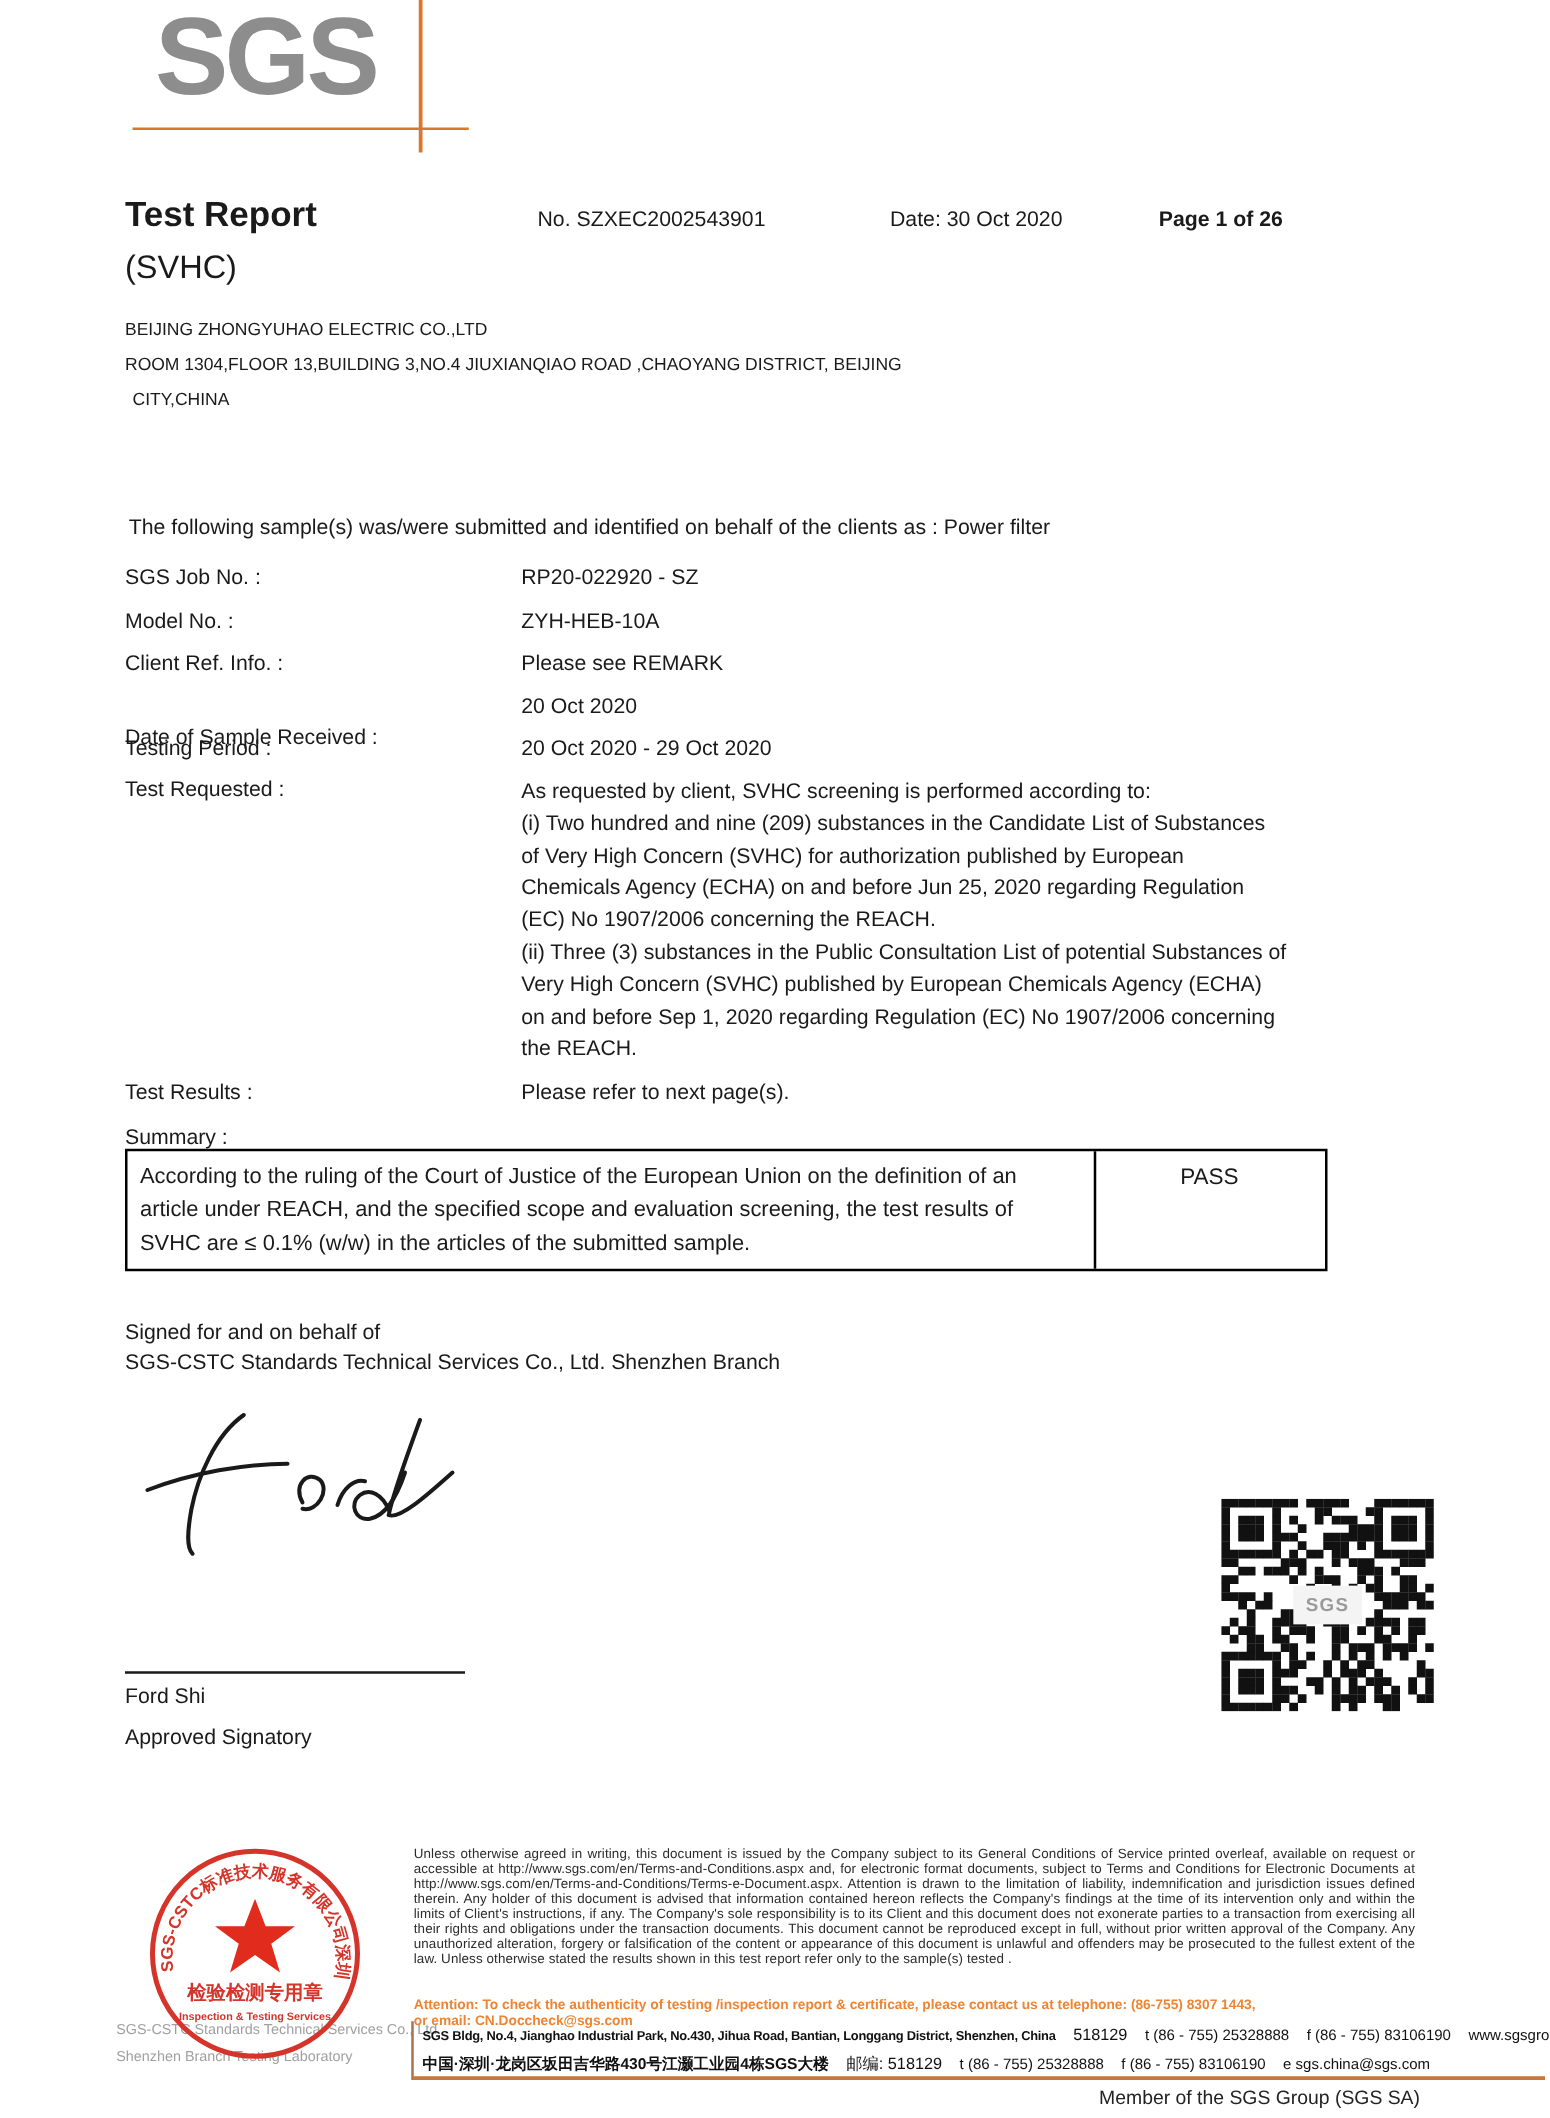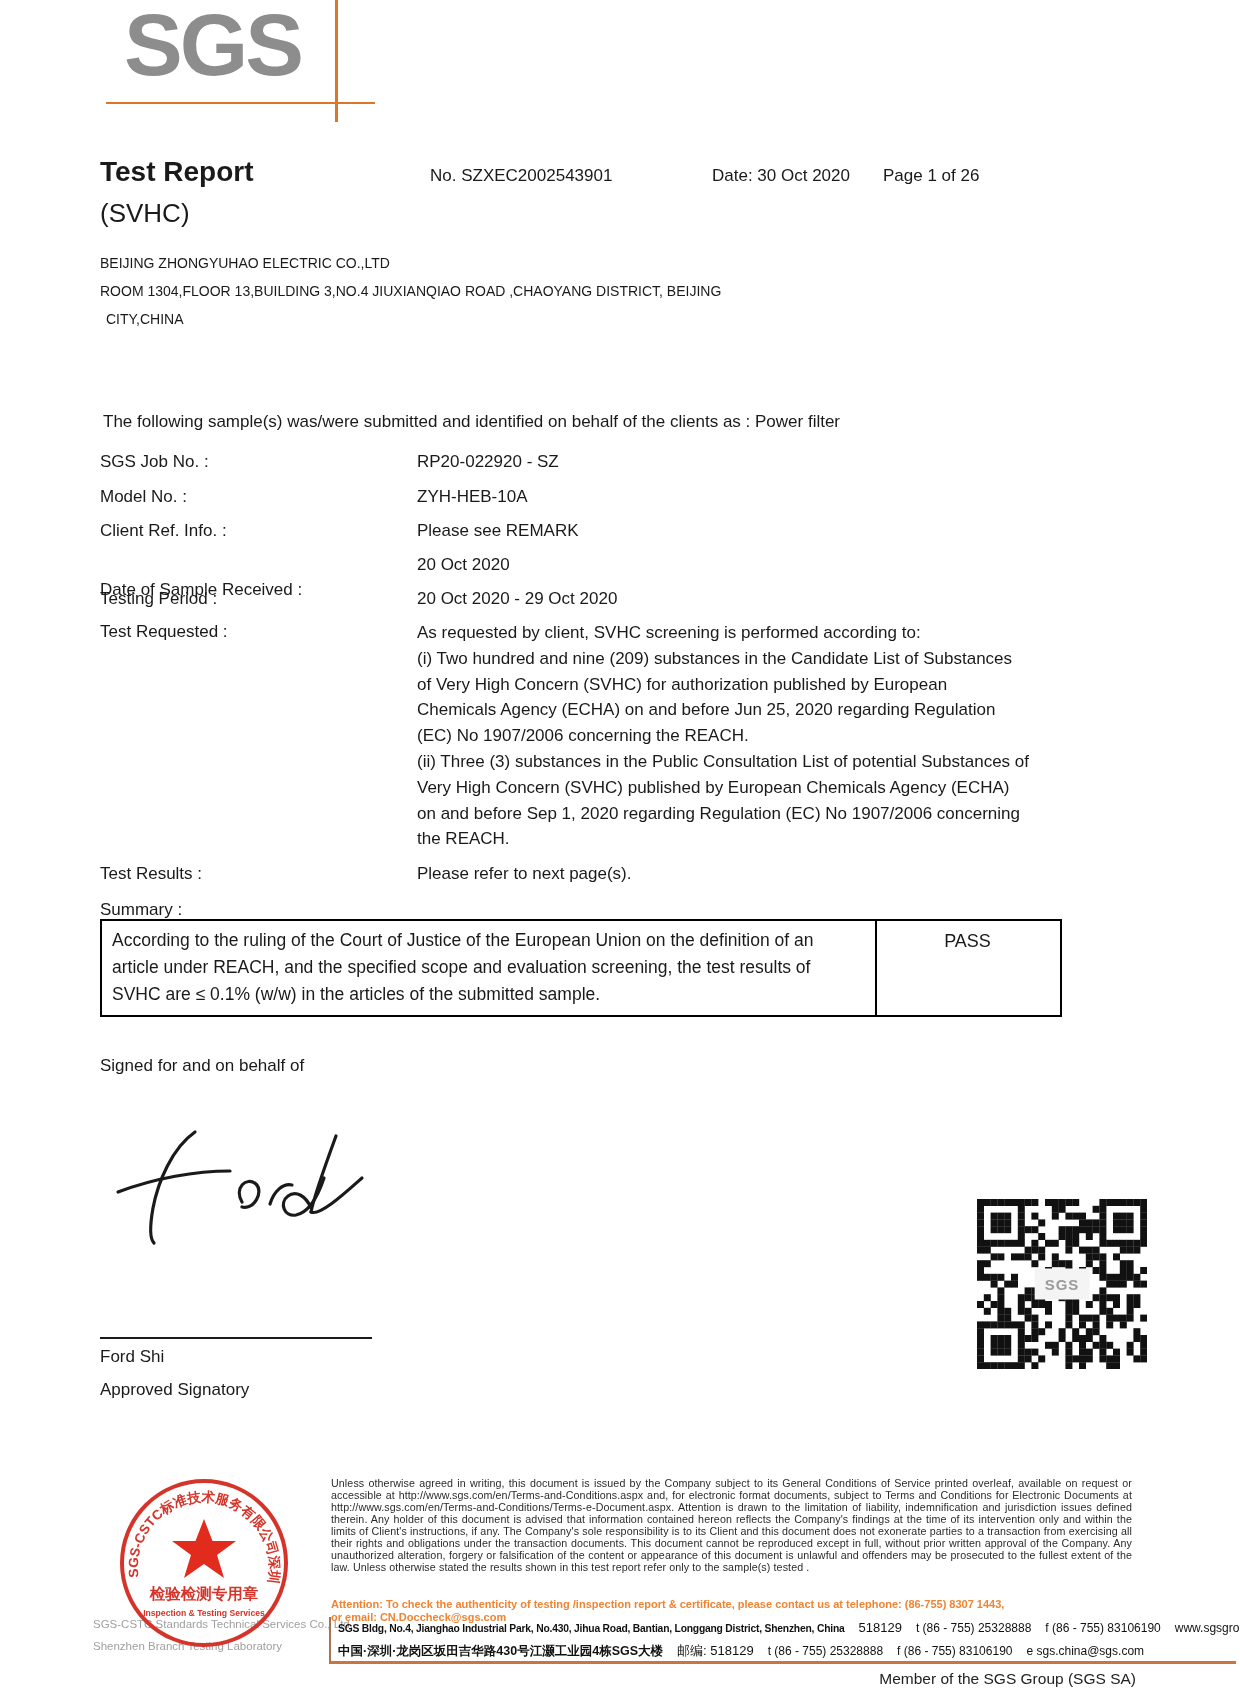--- a/index.html
+++ b/index.html
@@ -64,21 +64,21 @@
 <div class="page">
 
   <div class="abs logo">SGS</div>
   <div class="abs vline"></div>
   <div class="abs hline"></div>
 
   <div class="abs title">Test Report</div>
   <div class="abs subtitle">(SVHC)</div>
   <div class="abs hdr-meta" style="left:430px;">No. SZXEC2002543901</div>
   <div class="abs hdr-meta" style="left:712px;">Date: 30 Oct 2020</div>
-  <div class="abs hdr-meta" style="left:883px;">Page 1 of 26</div>
+  <div class="abs hdr-meta" style="left:927px;font-weight:bold;">Page 1 of 26</div>
 
   <div class="abs client">
     <div>BEIJING ZHONGYUHAO ELECTRIC CO.,LTD</div>
     <div>ROOM 1304,FLOOR 13,BUILDING 3,NO.4 JIUXIANQIAO ROAD ,CHAOYANG DISTRICT, BEIJING</div>
     <div style="margin-left:6px;">CITY,CHINA</div>
   </div>
 
   <div class="abs intro">The following sample(s) was/were submitted and identified on behalf of the clients as : Power filter</div>
 
   <div class="abs flabel" style="top:452px;">SGS Job No. :</div>
@@ -111,20 +111,21 @@
   <div class="abs fvalue" style="top:864px;">Please refer to next page(s).</div>
 
   <div class="abs sum-label">Summary :</div>
   <div class="abs sum-box">
     <div class="sum-text">According to the ruling of the Court of Justice of the European Union on the definition of an article under REACH, and the specified scope and evaluation screening, the test results of SVHC are ≤ 0.1% (w/w) in the articles of the submitted sample.</div>
     <div class="sum-div"></div>
     <div class="sum-pass">PASS</div>
   </div>
 
   <div class="abs signed" style="top:1056px;">Signed for and on behalf of</div>
+  <div class="abs signed" style="top:1080px;">SGS-CSTC Standards Technical Services Co., Ltd. Shenzhen Branch</div>
 
   <svg class="abs" style="left:100px;top:1122px;" width="300" height="130" viewBox="0 0 300 130">
     <g fill="none" stroke="#1a1a1a" stroke-width="3.2" stroke-linecap="round">
       <path d="M95,10 C72,26 58,60 53,86 C50,103 49,116 54,121"></path>
       <path d="M18,70 C55,56 96,49 130,49"></path>
       <path d="M142,80 C134,66 146,54 156,62 C164,70 154,88 142,85"></path>
       <path d="M170,82 C174,69 183,61 192,63"></path>
       <path d="M236,14 C225,44 214,74 211,90"></path>
       <path d="M211,86 C206,74 196,68 188,74 C179,81 184,95 196,93 C206,91 216,80 224,56"></path>
       <path d="M211,90 C220,94 244,72 262,56"></path>

